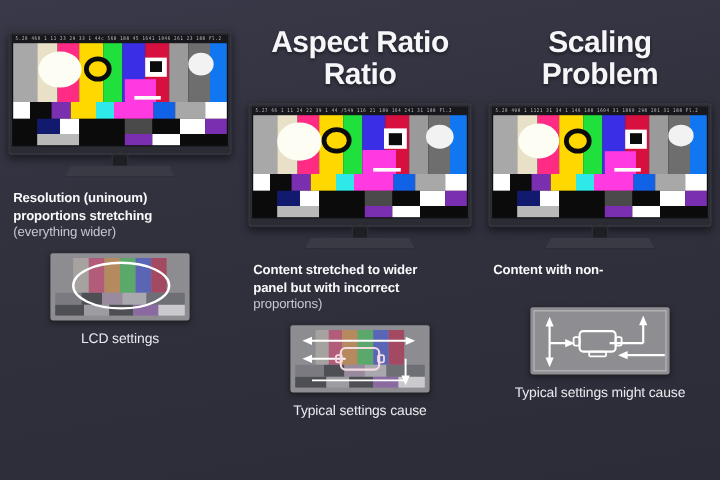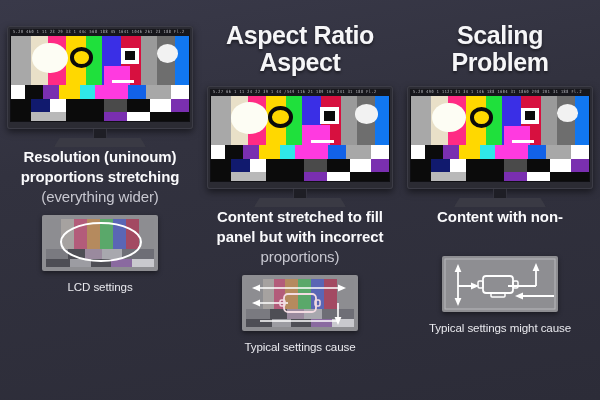--- a/index.html
+++ b/index.html
@@ -62,21 +62,21 @@
   
   .neck{width:12px;height:9px;background:#1e1e25;border-left:1px solid #33333d;border-right:1px solid #33333d;}
   .base{
     width:92px;height:9px;background:#3a3a44;
     clip-path:polygon(6% 0,94% 0,100% 100%,0% 100%);
     box-shadow:0 2px 4px rgba(0,0,0,.45);
   }
 
   
   .caption{
-    text-align:center;font-size:15px;line-height:1.32;
+    margin-top:11px;text-align:left;font-size:11px;line-height:1.32;
     font-weight:700;color:#fafafc;width:178px;letter-spacing:-0.1px;
   }
   .caption .dim{font-weight:400;color:#c7c7d0;}
 
   
   .diagram{
     margin-top:9px;width:116px;height:56px;position:relative;
     border-radius:2px;overflow:hidden;box-shadow:0 2px 5px rgba(0,0,0,.45);
     background:#8e8e92;
   }
@@ -193,21 +193,21 @@
         <ellipse cx="59" cy="27" rx="40" ry="19" fill="none" stroke="#ffffff" stroke-width="2"></ellipse>
       </svg>
     </div>
 
     <div class="botlabel">LCD settings</div>
   </div>
 
   <div class="col">
     <div class="heading">
       <span class="l1">Aspect Ratio</span>
-      <span class="l2">Aspect</span>
+      <span class="l2">Ratio</span>
     </div>
 
     <div class="monitor">
       <div class="bezel">
         <div class="screen">
           <div class="tickbar">
             <span class="tk">5.27  66   1   11 24  22   39 1 44 /549   116 21  189   164   241  31  188  Fl.2</span>
           </div>
           <div class="patrows">
             <div class="rowA">
@@ -252,21 +252,21 @@
               <div class="cell" style="width:10%;background:linear-gradient(#7a2fb0 58%,#0b0b0b 58%)"></div>
             </div>
           </div>
         </div>
       </div>
       <div class="neck"></div>
       <div class="base"></div>
     </div>
 
     <div class="caption">
-      <span>Content stretched to fill</span><br>
+      <span>Content stretched to wider</span><br>
       <span>panel but with incorrect</span><br>
       <span class="dim">proportions)</span>
     </div>
 
     <div class="diagram">
       <div class="minipat">
         <div class="mr top">
           <div class="mc" style="width:16%;background:#8d8d91"></div>
           <div class="mc" style="width:10%;background:#a6a2a0"></div>
           <div class="mc" style="width:10%;background:#b35c7a"></div>

